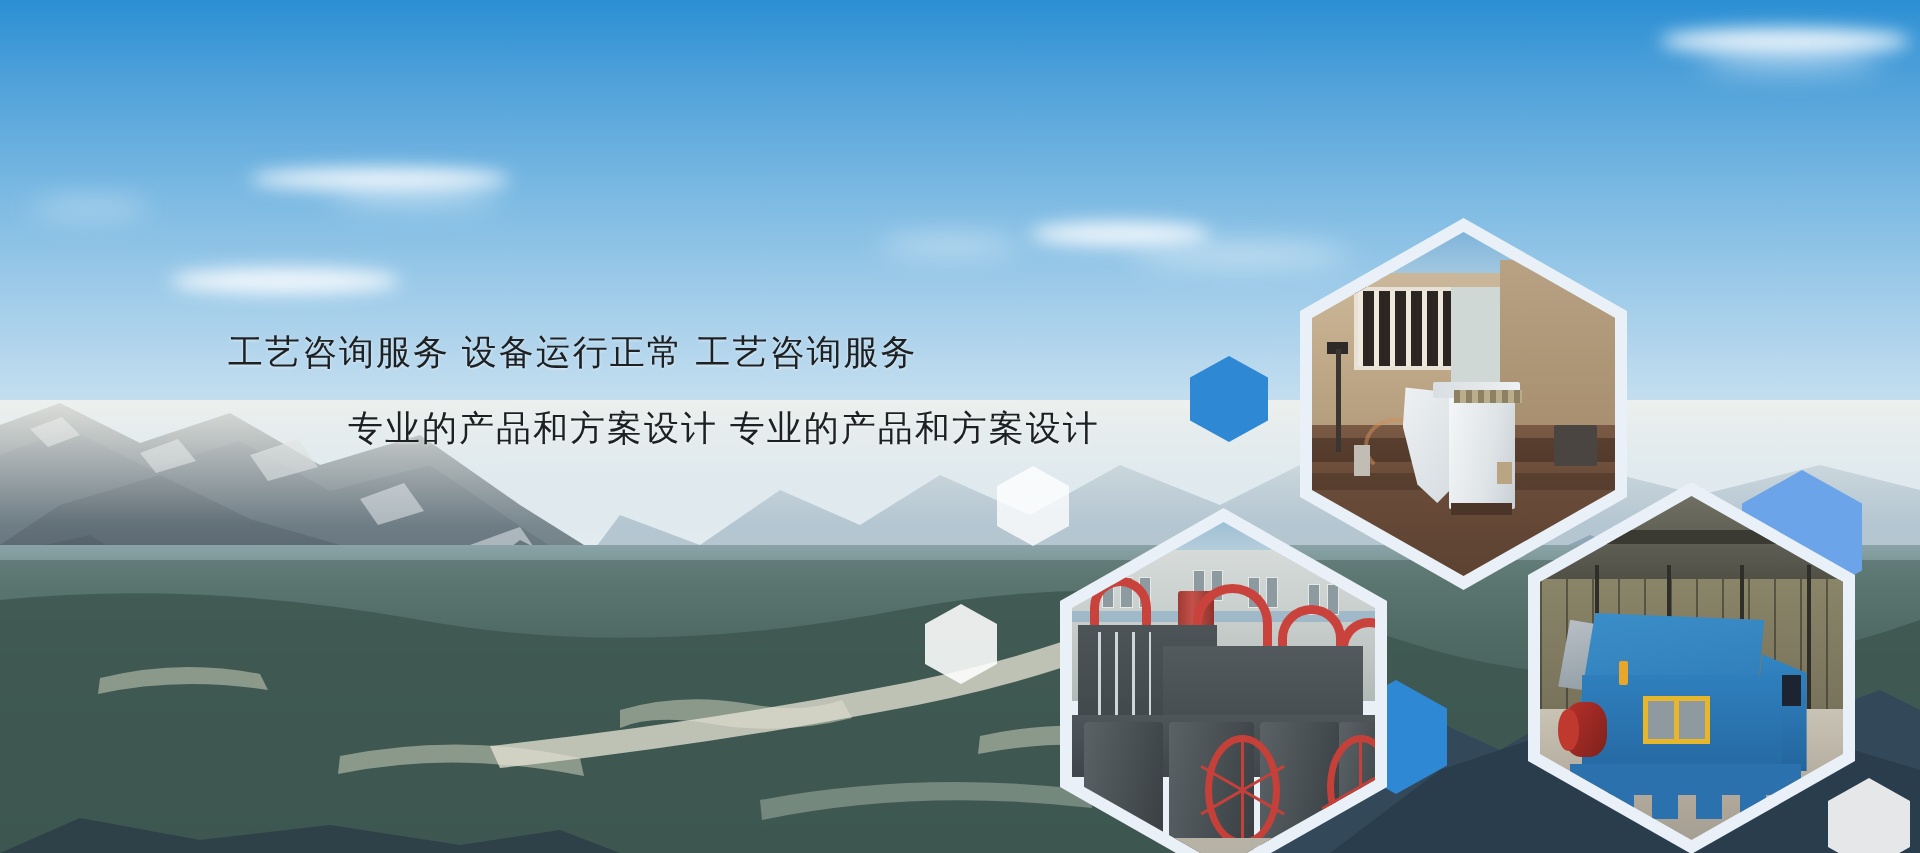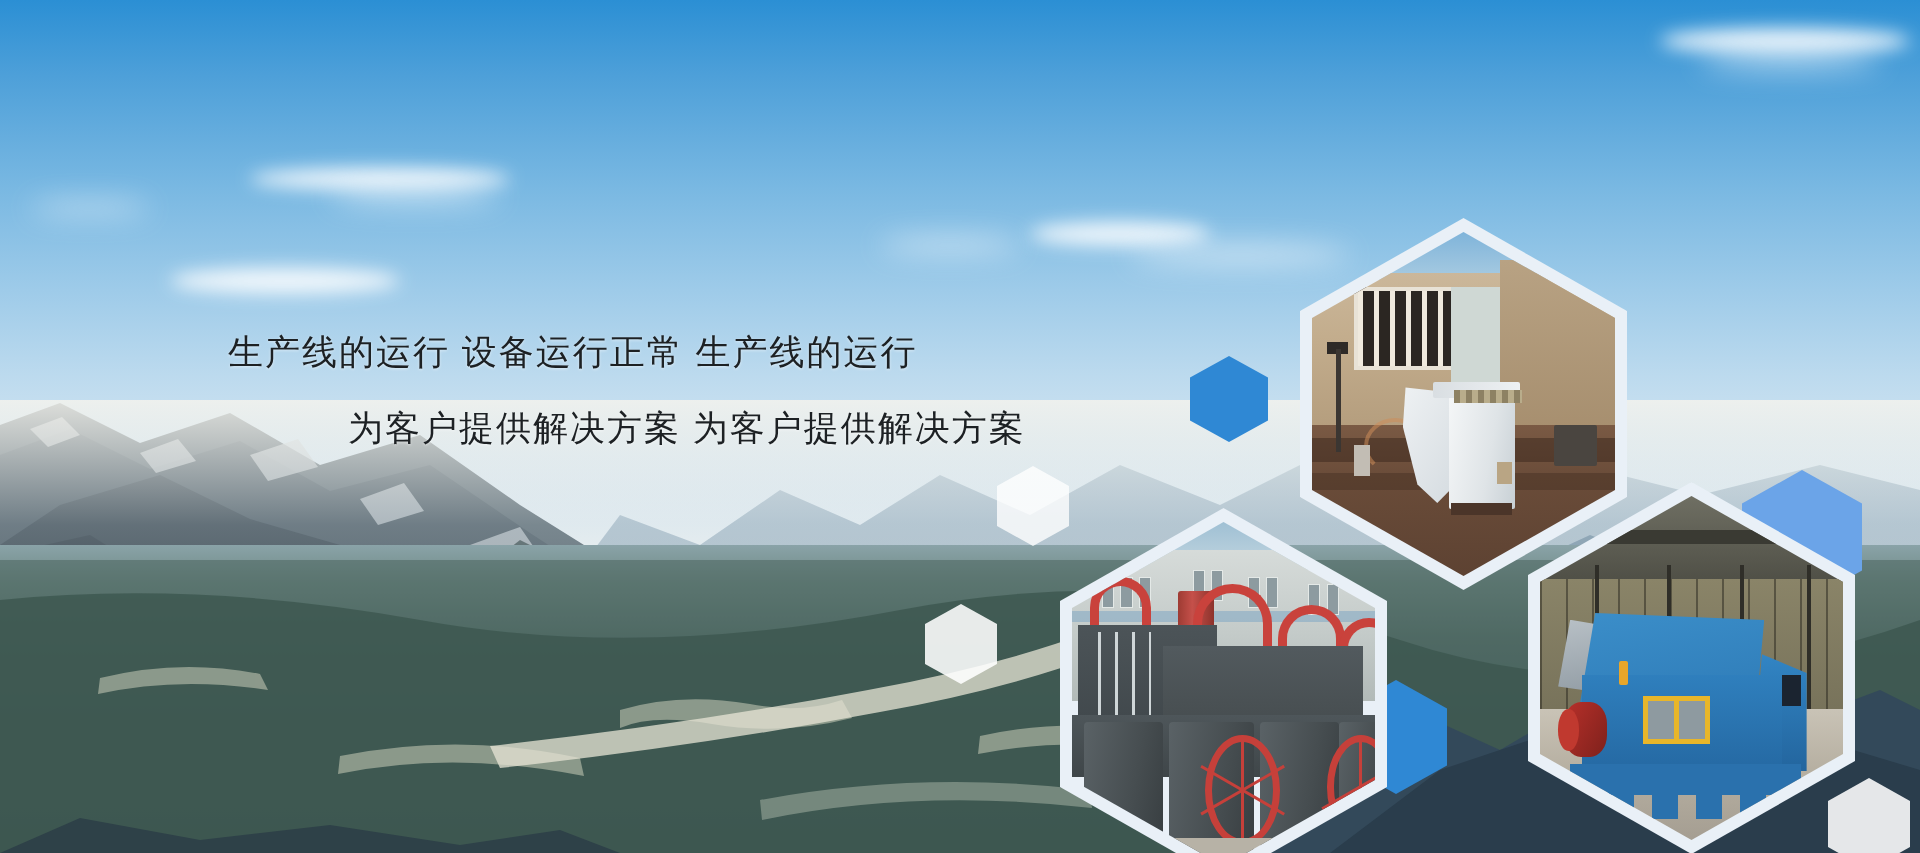--- a/index.html
+++ b/index.html
@@ -268,22 +268,22 @@
 
   <div class="ridge" style="top:640px;height:213px;">
     <svg viewBox="0 0 1920 213" preserveAspectRatio="none">
       <path d="M1180,213 L1280,120 L1390,60 L1500,110 L1620,40 L1760,95 L1880,50 L1920,70 L1920,213 Z" fill="#33495a"></path>
       <path d="M1330,213 L1440,130 L1560,90 L1690,140 L1820,100 L1920,130 L1920,213 Z" fill="#2a3d4c"></path>
       <path d="M0,213 L80,178 L200,200 L330,185 L460,205 L560,190 L620,213 Z" fill="#2e4148"></path>
     </svg>
   </div>
 
   <div class="headline">
-    <div class="line1">生产线的运行 设备运行正常 生产线的运行</div>
-    <div class="line2">为客户提供解决方案  为客户提供解决方案</div>
+    <div class="line1">工艺咨询服务 设备运行正常 工艺咨询服务</div>
+    <div class="line2">专业的产品和方案设计  专业的产品和方案设计</div>
   </div>
 
   <div class="hex hex-deco-white-soft" style="left:997px;top:466px;width:72px;height:80px;"></div>
 
   <div class="hex hex-deco-white" style="left:925px;top:604px;width:72px;height:80px;"></div>
 
   <div class="hex hex-deco-blue" style="left:1190px;top:356px;width:78px;height:86px;"></div>
 
   <div class="hex hex-deco-blue" style="left:1345px;top:680px;width:102px;height:114px;"></div>
 

